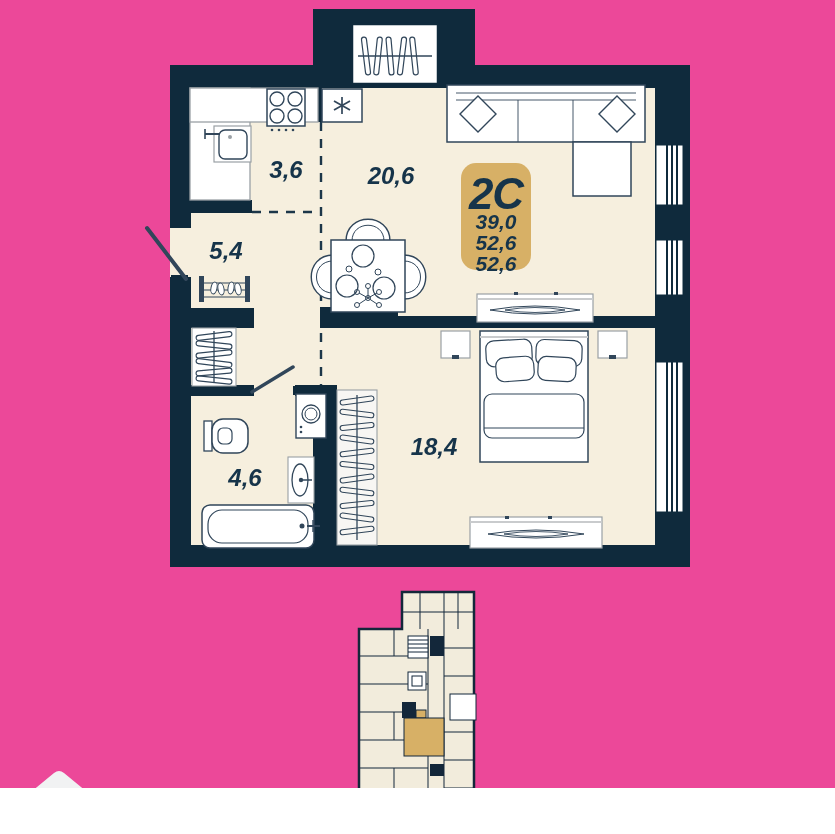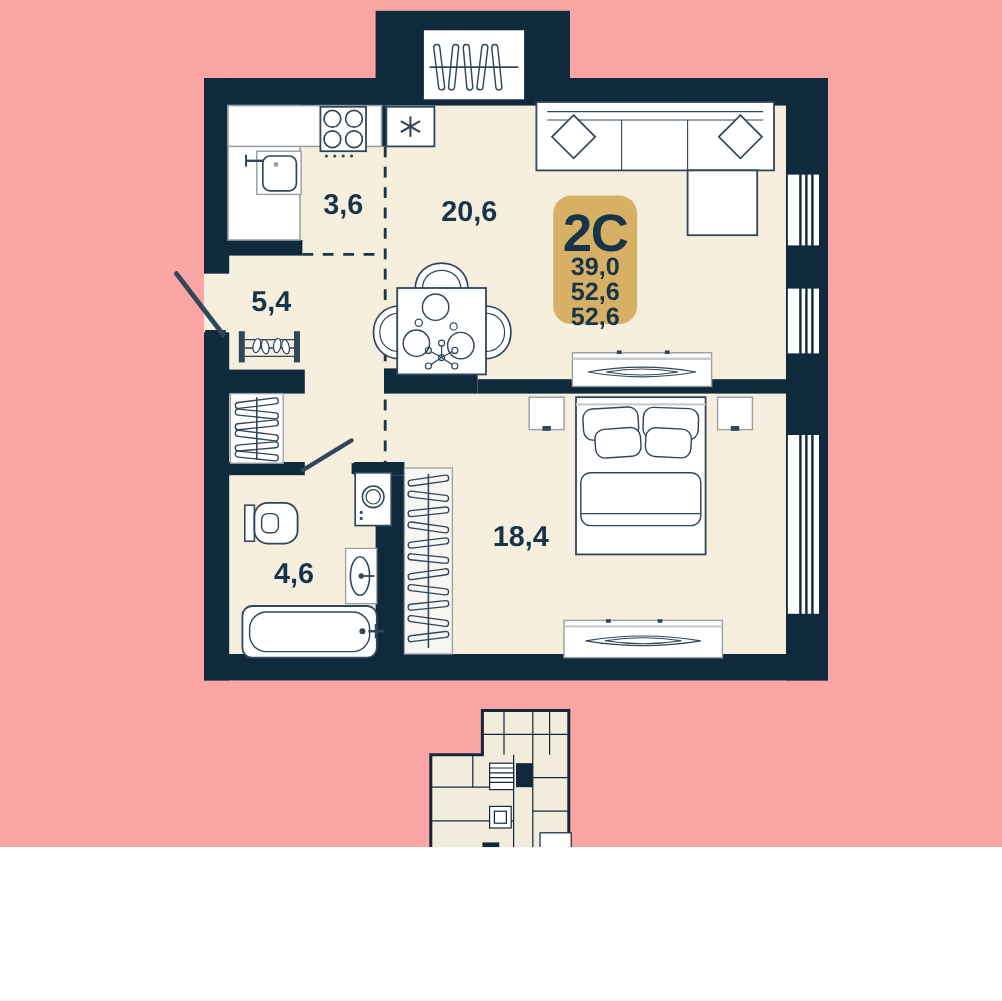--- a/index.html
+++ b/index.html
@@ -1,17 +1,17 @@
 <!DOCTYPE html>
 <html><head>
 <meta charset="utf-8">
 <style>
   html,body{margin:0;padding:0;background:#ffffff;}
-  .stage{position:relative;width:835px;height:706px;background:#fca5a5;overflow:hidden;
-         font-family:"Liberation Sans", sans-serif;}
+  .stage{position:relative;width:835px;height:788px;background:#ec4899;overflow:hidden;
+         font-family:"Liberation Sans", sans-serif;font-style:italic;}
   svg text{font-family:"Liberation Sans", sans-serif;}
   .room-label{font-size:24px;font-weight:700;fill:#16344A;}
   .badge-type{font-size:44px;font-weight:700;fill:#16344A;letter-spacing:-1px;}
   .badge-num{font-size:21px;font-weight:700;fill:#16344A;}
   .wm-text{font-size:37px;font-weight:700;fill:#F1F2F3;letter-spacing:0.5px;}
 </style>
 </head>
 <body>
 
 <div class="stage">

